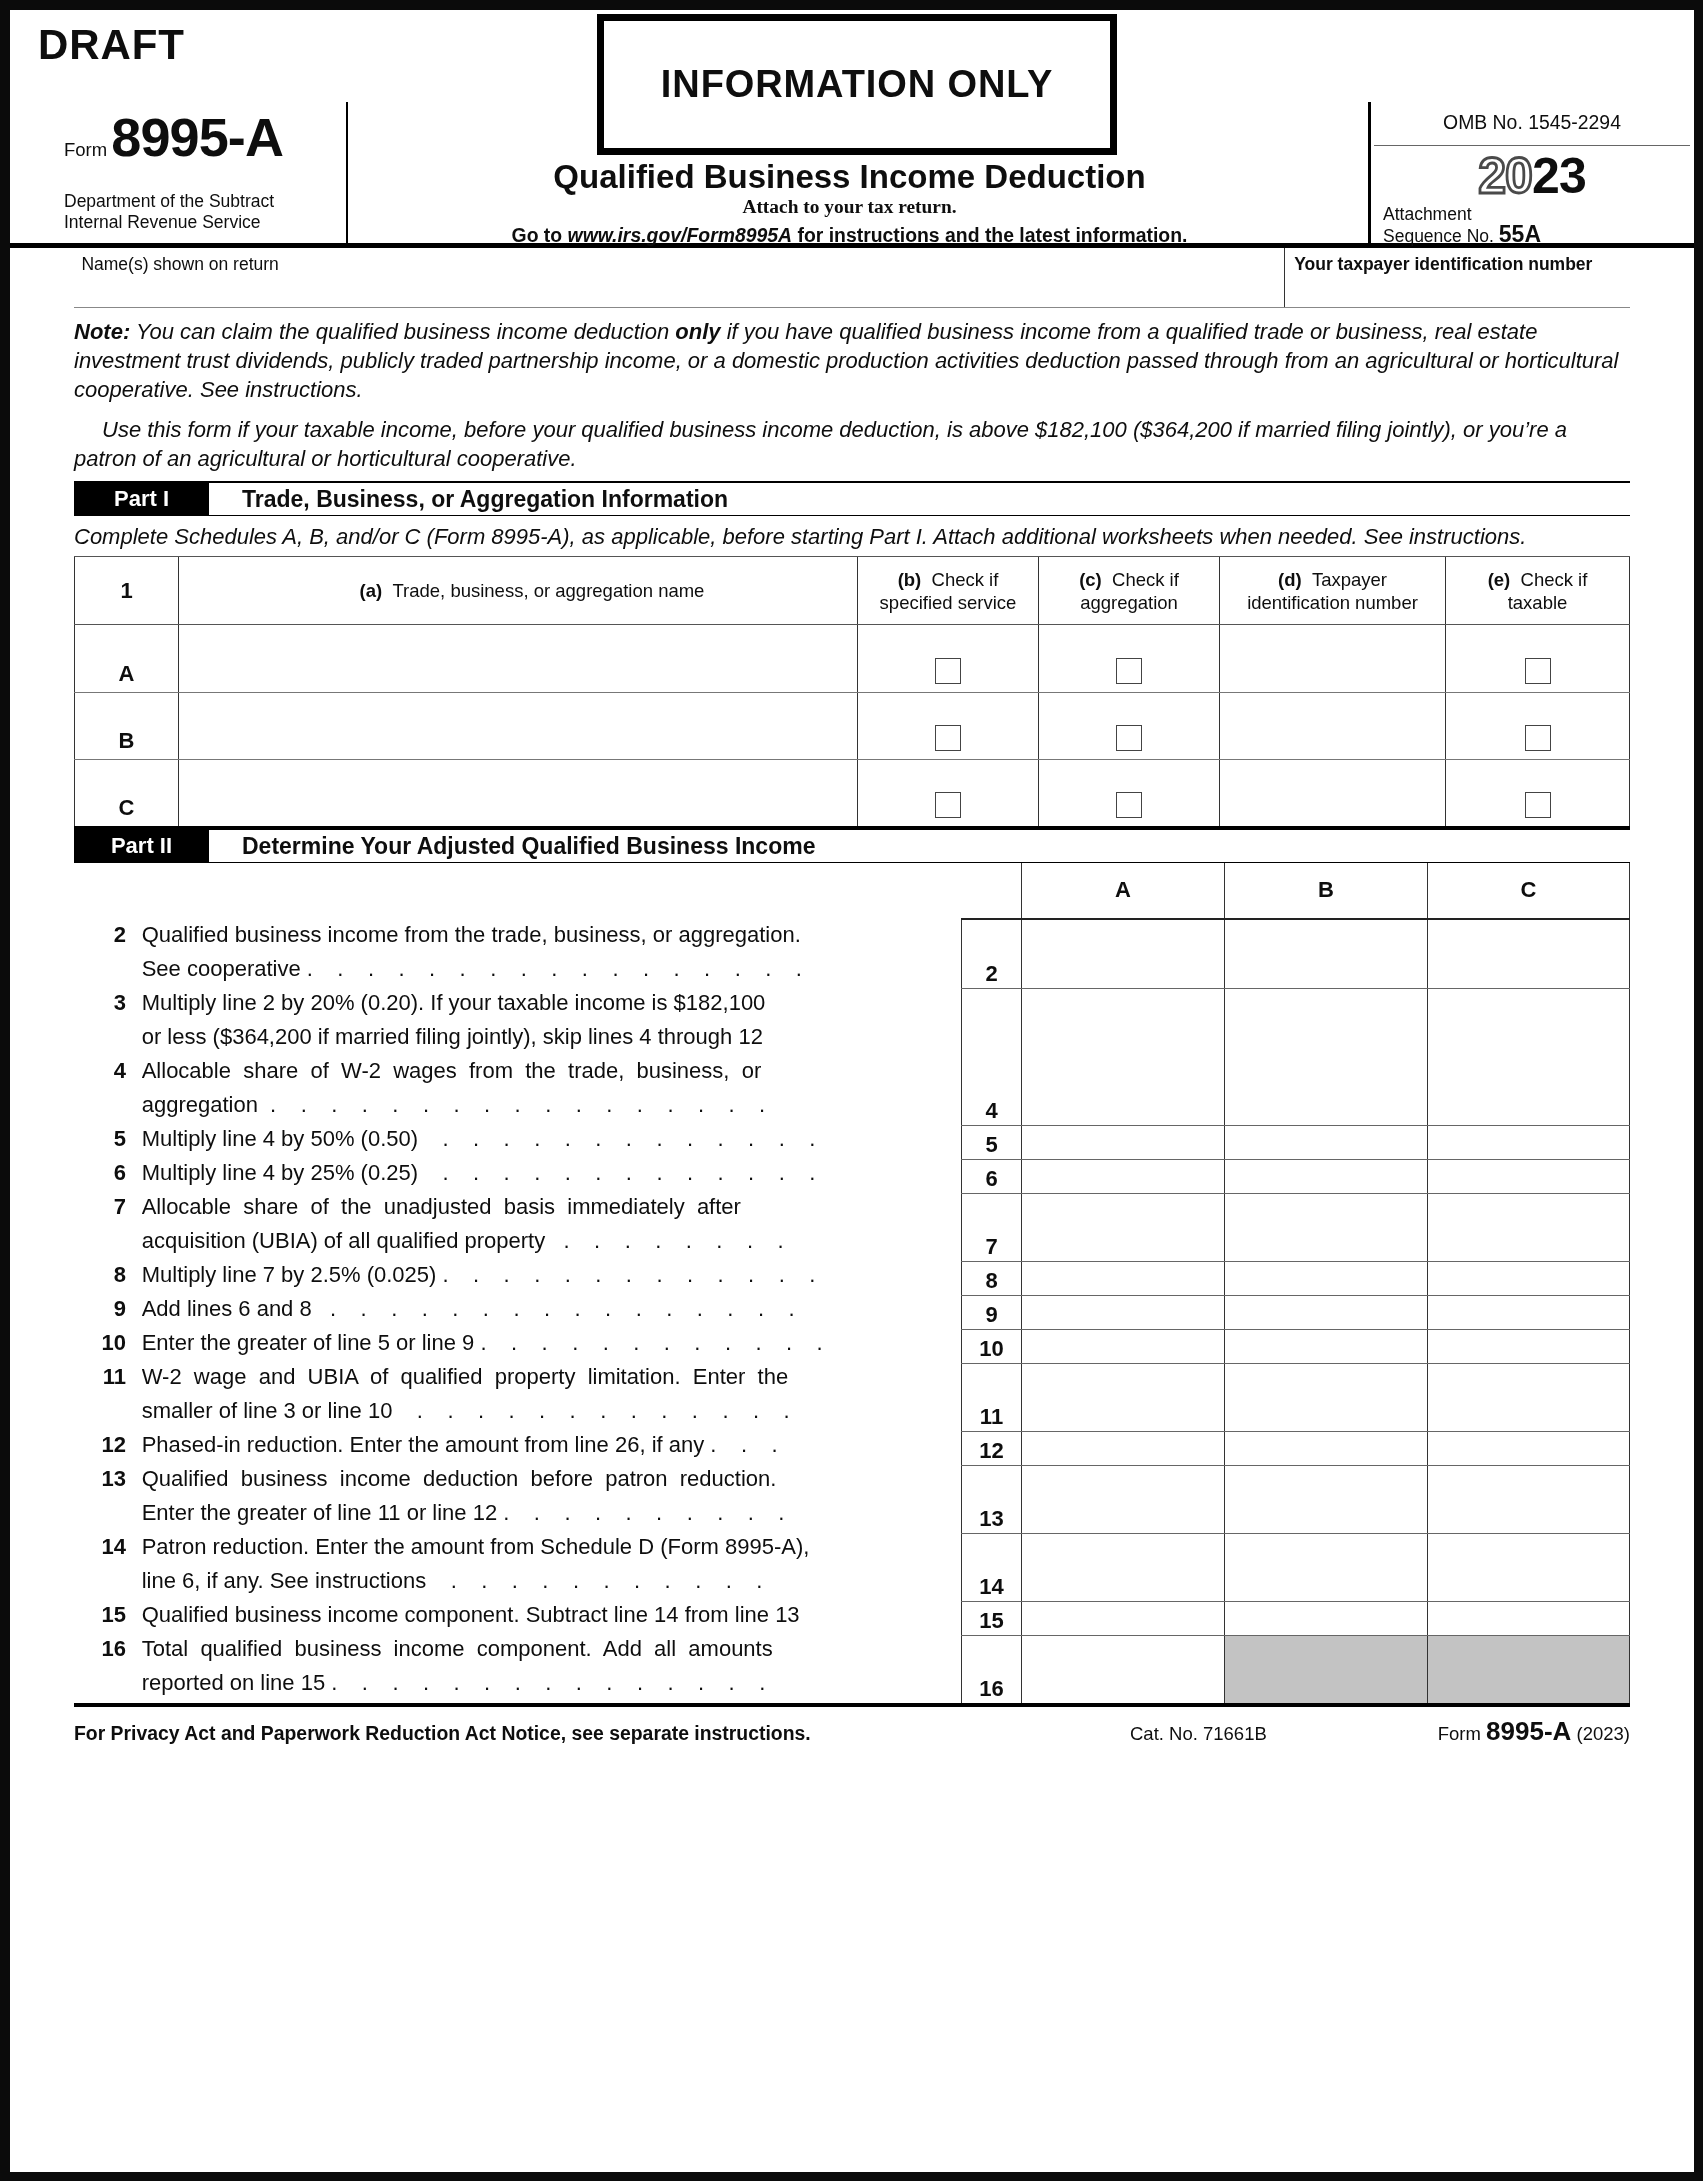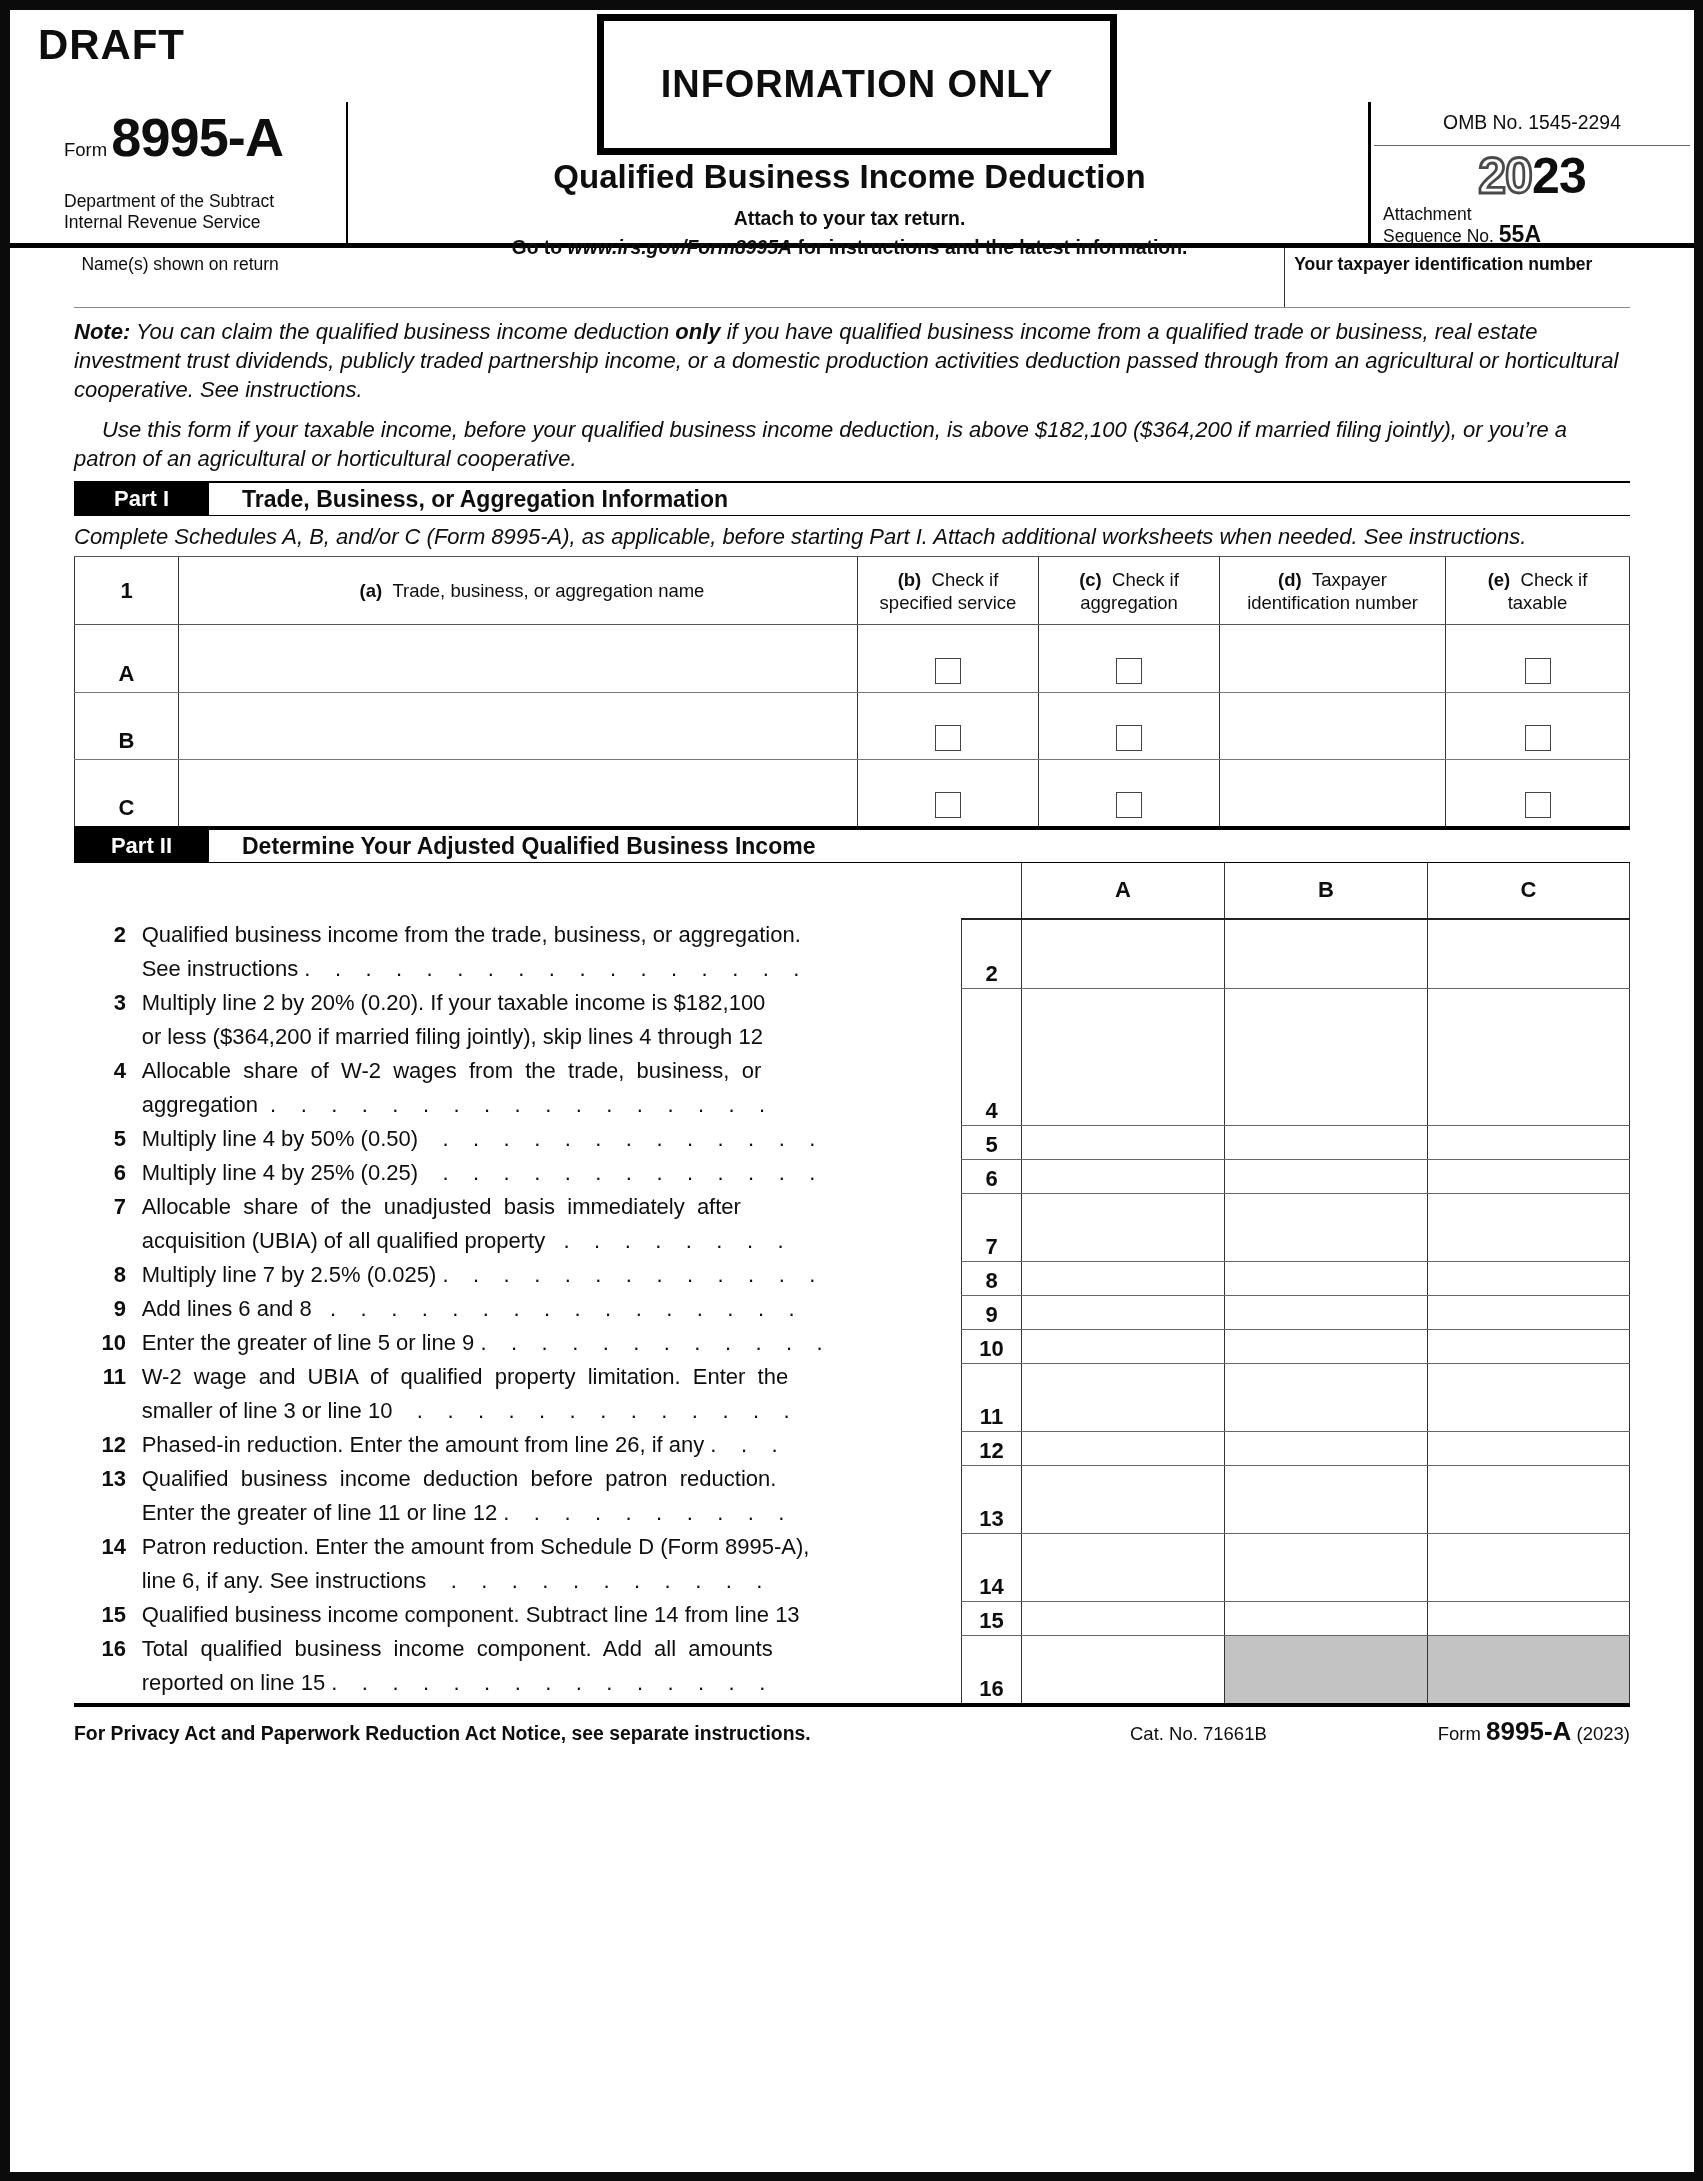--- a/index.html
+++ b/index.html
@@ -12,21 +12,21 @@
            display:flex;align-items:center;justify-content:center;font-size:38px;font-weight:bold;letter-spacing:0.9px;}
   .form-no{position:absolute;left:54px;top:96px;width:277px;white-space:nowrap;}
   .form-no .fw{font-size:18.5px;}
   .form-no .fn{font-size:54px;font-weight:bold;letter-spacing:-0.9px;}
   .dept{position:absolute;left:54px;top:181px;font-size:17.5px;line-height:21px;}
   .vl{position:absolute;width:1.8px;background:#000;}
   .vl-left{left:336px;top:92px;bottom:0;}
   .vl-right{left:1358px;top:92px;bottom:0;width:2.8px;}
   .center-col{position:absolute;left:341px;right:346px;top:148px;text-align:center;}
   .title{font-size:33px;font-weight:bold;}
-  .attach{font-size:19.4px;font-weight:bold;margin-top:11px;}
+  .attach{font-size:19.4px;font-weight:bold;font-family:Liberation Serif, serif;}
   .goto{font-size:19.4px;font-weight:bold;margin-top:5.5px;}
   .goto .url{font-style:italic;}
   .right-col{position:absolute;left:1360px;right:0;top:92px;bottom:0;}
   .omb{font-size:19.4px;text-align:center;padding:9.2px 0 11px 0;border-bottom:1.8px solid #666;margin:0 3.7px;}
   .year{text-align:center;font-size:50px;font-weight:bold;line-height:52px;margin-top:3.7px;letter-spacing:-0.9px;}
   .y-o{color:#fff;-webkit-text-stroke:2.8px #4a4a4a;text-shadow:0 0 0.9px #555;}
   .att-seq{font-size:17.5px;line-height:20px;margin:1.8px 0 0 13px;}
   .seq-no{font-size:23px;font-weight:bold;}
   
   .main{margin-left:64px;width:1556px;}
@@ -240,21 +240,21 @@
       <span class="part-box">Part II</span>
       <span class="part-title">Determine Your Adjusted Qualified Business Income</span>
     </div>
 
     <div class="p2-region">
       <div class="p2-left" id="p2left">
           <div class="p2-item" style="height: 68px;">
             <div class="p2-num">2</div>
             <div class="p2-text">
               <div class="t-line">Qualified business income from the trade, business, or aggregation.</div>
-              <div class="t-line">See instructions .    .    .    .    .    .    .    .    .    .    .    .    .    .    .    .    .</div>
+              <div class="t-line">See cooperative .    .    .    .    .    .    .    .    .    .    .    .    .    .    .    .    .</div>
             </div>
           </div>
           <div class="p2-item" style="height: 68px;">
             <div class="p2-num">3</div>
             <div class="p2-text">
               <div class="t-line">Multiply line 2 by 20% (0.20). If your taxable income is $182,100</div>
               <div class="t-line">or less ($364,200 if married filing jointly), skip lines 4 through 12</div>
             </div>
           </div>
           <div class="p2-item" style="height: 68px;">

